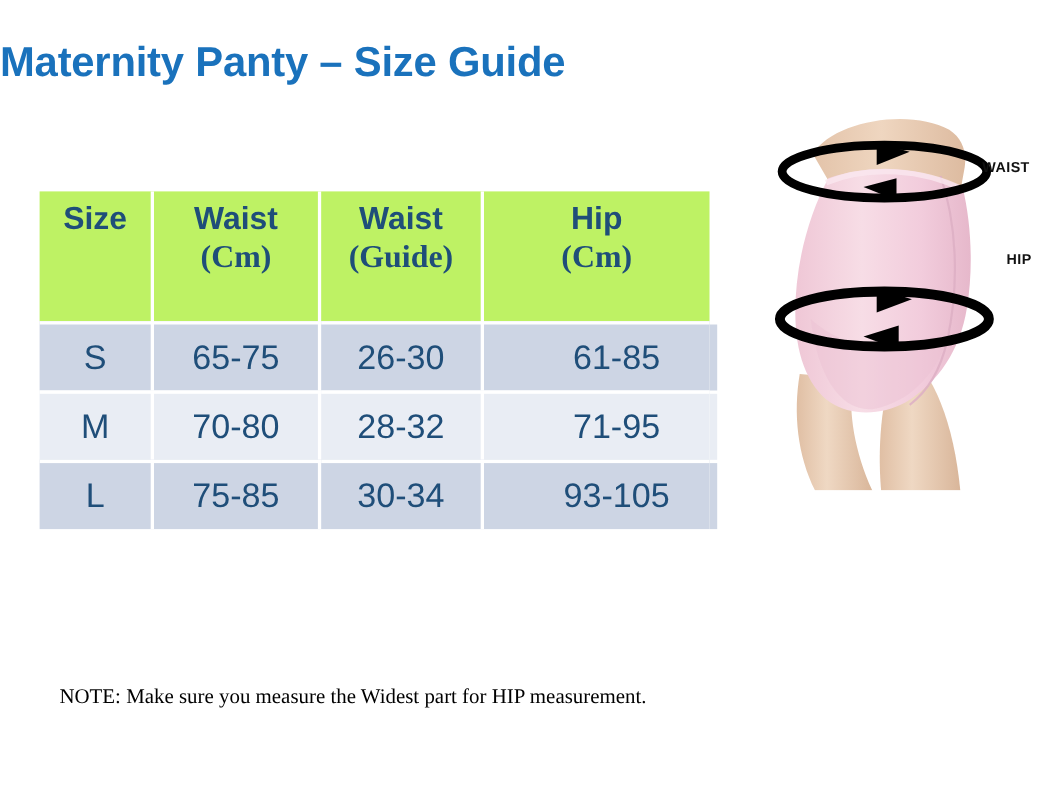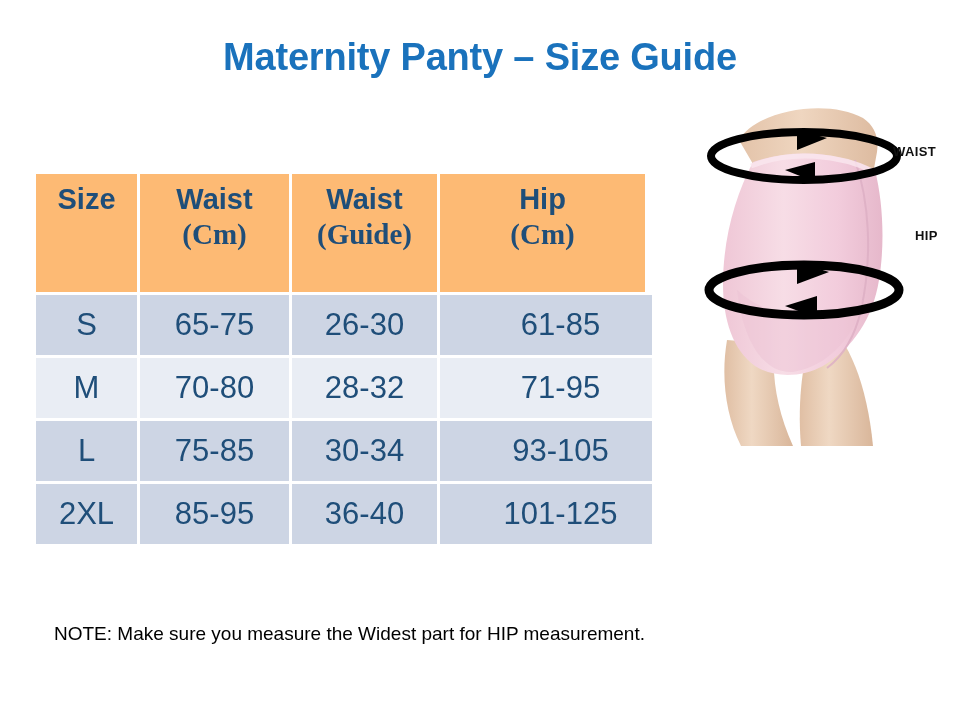--- a/index.html
+++ b/index.html
@@ -14,21 +14,21 @@
     overflow: hidden;
     position: relative;
   }
 
   
   #page-title {
     position: absolute;
     left: 0;
     top: 36px;
     width: 960px;
-    text-align: center;
+    text-align: left;
     font-size: 38px;
     font-weight: bold;
     color: #1A72BC;
     letter-spacing: -0.2px;
     white-space: nowrap;
   }
 
   
   #size-table {
     position: absolute;
@@ -38,21 +38,21 @@
     border-collapse: separate;
     border-spacing: 0;
     table-layout: fixed;
   }
   #size-table col.c-size   { width: 104px; }
   #size-table col.c-wcm    { width: 152px; }
   #size-table col.c-winch  { width: 148px; }
   #size-table col.c-hip    { width: 205px; }
 
   #size-table th {
-    background: #fdba74;
+    background: #bef264;
     color: #1F4E79;
     font-size: 29px;
     font-weight: bold;
     text-align: center;
     vertical-align: top;
     height: 110px;
     padding: 8px 0 0 0;
     border-right: 3px solid #ffffff;
     line-height: 1.22;
   }
@@ -87,20 +87,21 @@
   }
 
   
   #note {
     position: absolute;
     left: 54px;
     top: 623px;
     font-size: 19px;
     color: #000000;
     white-space: nowrap;
+    font-family: Liberation Serif, serif;
   }
 
   
   #product-photo {
     position: absolute;
     left: 697px;
     top: 104px;
     width: 218px;
     height: 342px;
     background: #ffffff;
@@ -161,26 +162,20 @@
       <td>M</td>
       <td>70-80</td>
       <td>28-32</td>
       <td class="hip-cell">71-95</td>
     </tr>
     <tr class="band-dark">
       <td>L</td>
       <td>75-85</td>
       <td>30-34</td>
       <td class="hip-cell">93-105</td>
-    </tr>
-    <tr class="band-dark">
-      <td>2XL</td>
-      <td>85-95</td>
-      <td>36-40</td>
-      <td class="hip-cell">101-125</td>
     </tr>
   </tbody>
 </table>
 
 <div id="note">NOTE: Make sure you measure the Widest part for HIP measurement.</div>
 
 <div id="product-photo">
   <svg width="218" height="342" viewBox="0 0 218 342" xmlns="http://www.w3.org/2000/svg">
     <defs>
       <linearGradient id="pinkGrad" x1="0" y1="0" x2="1" y2="0">

